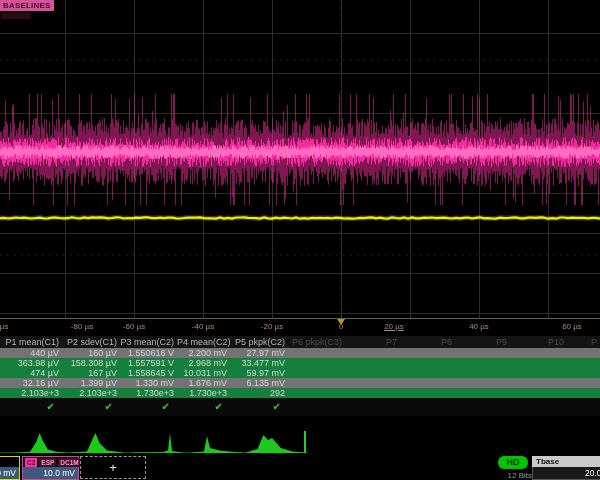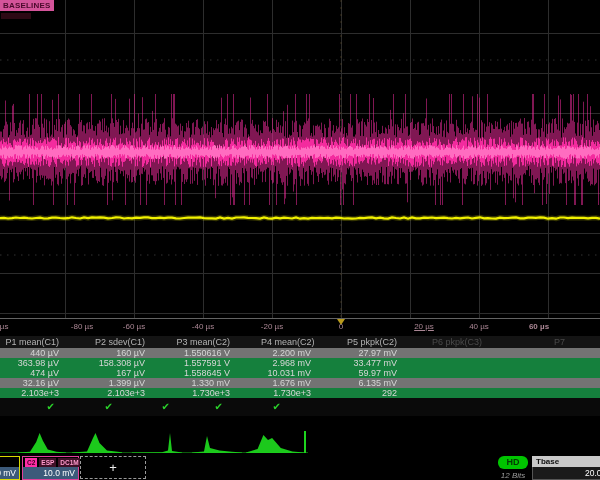--- a/index.html
+++ b/index.html
@@ -17,21 +17,21 @@
   .label-smudge{position:absolute;left:1px;top:13px;width:30px;height:6px;background:#2c0914;}
   
   .time-axis{position:absolute;left:0;top:318px;width:600px;height:18px;border-top:1px solid #636363;}
   .axlabel{position:absolute;top:3px;transform:translateX(-50%);font-size:8px;color:#aa8694;white-space:nowrap;}
   .trig-marker{
     position:absolute;top:0;width:0;height:0;transform:translateX(-50%);
     border-left:4px solid transparent;border-right:4px solid transparent;border-top:6px solid #b89a1c;
   }
   
   .mtable{position:absolute;left:0;top:336px;width:600px;}
-  .mrow{display:grid;grid-template-columns:62px 58px 57px 53px 58px 57px 55px 55px 55px 57px 33px;height:10px;align-items:center;gap:28px;}
+  .mrow{display:grid;grid-template-columns:62px 58px 57px 53px 58px 57px 55px 55px 55px 57px 33px;height:10px;align-items:center;}
   .mrow.head{height:12px;background:#141414;}
   .cell{font-size:9px;text-align:right;padding-right:3px;color:#d6d6d6;overflow:hidden;white-space:nowrap;line-height:10px;}
   .head .cell{color:#b3b3b3;}
   .head .cell.dim{color:#4a4a4a;}
   .stripe-a{background:#737373;}
   .stripe-b{background:#15803d;}
   .status-row{display:grid;grid-template-columns:62px 58px 57px 53px 58px 57px 55px 55px 55px 57px 33px;height:18px;align-items:center;background:#0a0a0a;}
   .checkcell{color:#2bd42b;font-size:10px;text-align:right;padding-right:7px;line-height:12px;}
   
   .histicons{position:absolute;left:0;top:426px;width:600px;height:30px;background:#000;}
@@ -49,21 +49,21 @@
   .badge.c2esp,.badge.c2coup{background:#401028;color:#ff9ccd;}
   .chval{height:12px;background:#3c5a7a;color:#fff;font-size:8.5px;text-align:right;padding:0 3px;line-height:12px;}
   .addbox{
     position:absolute;left:80px;top:0;width:66px;height:23px;box-sizing:border-box;
     border:1px dashed #9a9a9a;color:#eee;text-align:center;line-height:21px;font-size:13px;background:#000;
   }
   .hd-badge{
     position:absolute;left:498px;top:0;width:30px;height:13px;background:#00c400;color:#043a04;
     font-weight:bold;font-size:9px;text-align:center;line-height:13px;border-radius:6px;
   }
-  .bits{position:absolute;left:494px;top:15px;width:38px;color:#9a9a9a;font-size:8px;text-align:center;font-style:italic;}
+  .bits{position:absolute;left:494px;top:15px;width:38px;color:#9a9a9a;font-size:8px;text-align:right;}
   .tbase{position:absolute;left:532px;top:0;width:80px;height:24px;}
   .tbase-head{background:#c9c9c9;color:#101010;font-size:8px;font-weight:bold;height:11px;line-height:11px;padding-left:4px;}
   .tbase-body{background:#1a1a1a;border:1px solid #555;border-top:none;height:12px;color:#fff;font-size:8.5px;line-height:12px;padding-left:52px;white-space:nowrap;}
 </style>
 </head>
 <body>
 
 <div class="screen">
 
   <div class="grid-area">
@@ -98,23 +98,23 @@
   </div>
 
   <div class="time-axis" id="time-axis">
     <div class="trig-marker" id="trig-marker" style="left: 341px;"></div>
   <span class="axlabel" style="left: -5px;">-100 µs</span>
       <span class="axlabel" style="left: 65px; margin-left: 17px;">-80 µs</span>
       <span class="axlabel" style="left: 134px;">-60 µs</span>
       <span class="axlabel" style="left: 203px;">-40 µs</span>
       <span class="axlabel" style="left: 272px;">-20 µs</span>
       <span class="axlabel" style="left: 341px;">0</span>
-      <span class="axlabel" style="left: 424px; text-decoration: underline;">20 µs</span>
+      <span class="axlabel" style="left: 394px; text-decoration: underline;">20 µs</span>
       <span class="axlabel" style="left: 479px;">40 µs</span>
-      <span class="axlabel" style="left: 539px; font-weight: bold;">60 µs</span>
+      <span class="axlabel" style="left: 572px;">60 µs</span>
     </div>
 
   <div class="mtable">
     <div class="mrow head" id="mhead">
         <div class="cell">P1 mean(C1)</div>
         <div class="cell">P2 sdev(C1)</div>
         <div class="cell">P3 mean(C2)</div>
         <div class="cell">P4 mean(C2)</div>
         <div class="cell">P5 pkpk(C2)</div>
         <div class="cell dim">P6 pkpk(C3)</div>

